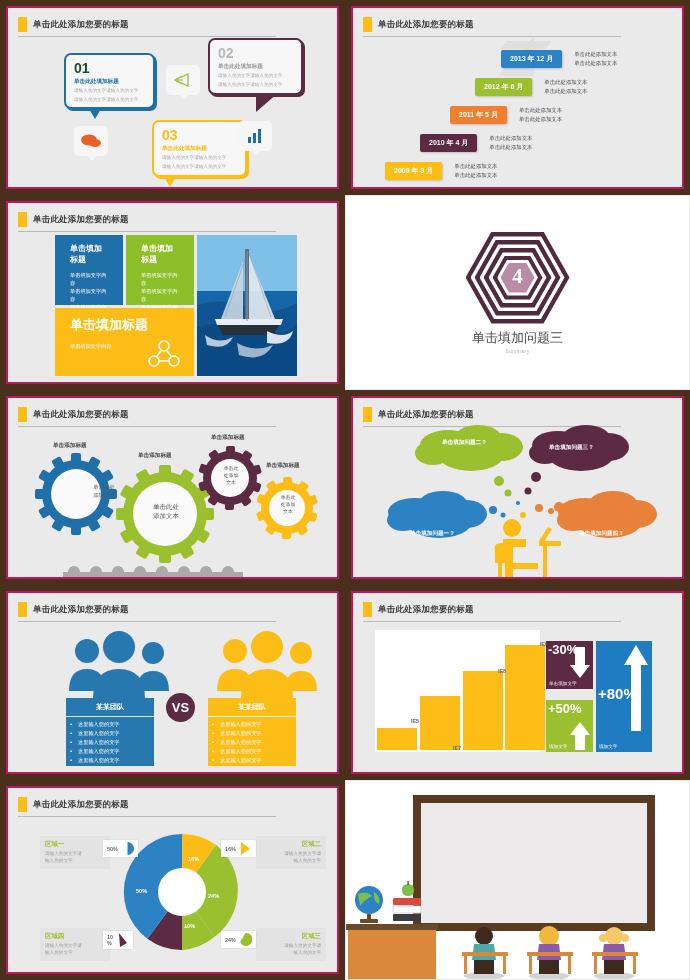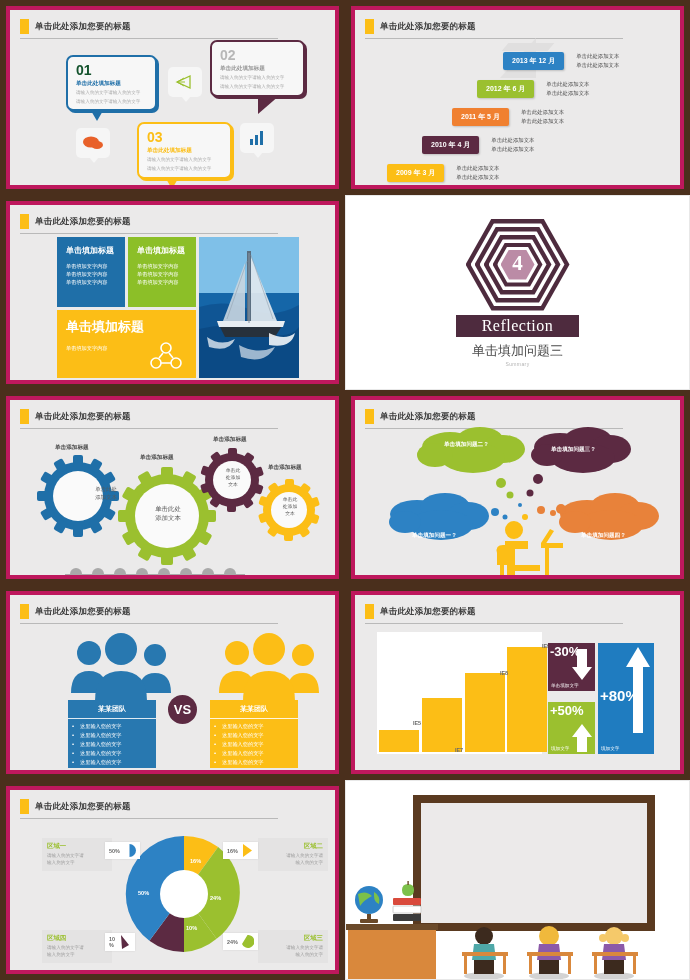--- a/index.html
+++ b/index.html
@@ -14,21 +14,21 @@
     grid-template-columns: 345px 345px;
     grid-template-rows: 195px 195px 195px 195px 200px;
     width: 690px; height: 980px;
   }
   
   .slide { position: relative; width: 345px; overflow: hidden; background:#fff; }
   .framed { background: #4a2f1c; padding: 6px; }
   .framed .inner {
     width: 100%; height: 100%;
     background: #ebeaea;
-    border: 4px solid #be185d;
+    border: 2px solid #be185d;
     position: relative;
     overflow: hidden;
   }
   .plain .inner {
     width:100%; height:100%; background:#fff; position:relative; overflow:hidden;
     border:1px solid #e8e8e8;
   }
   
   .stitle { position:absolute; top:9px; left:10px; display:flex; align-items:center; gap:6px; }
   .stitle .tag { width:9px; height:15px; background:#fcbe16; display:block; }
@@ -50,21 +50,21 @@
   .icobox::after{content:"";position:absolute;bottom:-5px;left:13px;width:0;height:0;
             border-left:5px solid transparent;border-right:5px solid transparent;border-top:6px solid #f6f6f6;}
 
   
   .tl-row { position:absolute; display:flex; align-items:center; }
   .tl-chip { color:#fff; font-size:7px; font-weight:bold; padding:4px 9px;
              border-radius:2px; white-space:nowrap; box-shadow:1px 1px 2px rgba(0,0,0,.18); }
   .tl-txt { font-size:5.4px; color:#4a4a4a; line-height:1.6; margin-left:12px; white-space:nowrap; }
 
   
-  .card3 { position:absolute; padding:8px 9px; color:#fff; }
+  .card3 { position:absolute; padding:8px 15px; color:#fff; }
   .card3 .h { font-size:8px; font-weight:bold; }
   .card3 .l { font-size:5.2px; line-height:1.55; margin-top:6px; }
   .sea { position:absolute; overflow:hidden;
          background:linear-gradient(#56a8e0 0%,#3f94d6 32%,#1b6db5 44%,#0d5da3 58%,#0a4d8c 100%); }
 
   
   .refl { position:absolute; inset:0; display:flex; flex-direction:column;
           align-items:center; justify-content:center; }
   .hexwrap { position:relative; width:104px; height:92px; }
   .hx { position:absolute; left:50%; top:50%; transform:translate(-50%,-50%);
@@ -136,21 +136,21 @@
         <div style="padding:6px 8px;">
           <div class="num" style="color:#b7b7b7;">02</div>
           <div class="bt" style="color:#9a9a9a;">单击此处填加标题</div>
           <div class="bp">请输入您的文字请输入您的文字</div>
           <div class="bp">请输入您的文字请输入您的文字</div>
         </div>
       </div>
       <div style="position:absolute;left:248px;top:85px;width:0;height:0;
         border-left:0 solid transparent;border-right:22px solid transparent;border-top:19px solid #5c2a42;"></div>
 
-      <div class="bub" style="left:127px;top:112px;width:95px;height:57px;border:2.5px solid #fcbe16;box-shadow:2px 2px 0 #fcbe16;">
+      <div class="bub" style="left:144px;top:112px;width:95px;height:57px;border:2.5px solid #fcbe16;box-shadow:2px 2px 0 #fcbe16;">
         <div style="padding:6px 8px;">
           <div class="num" style="color:#fcbe16;">03</div>
           <div class="bt" style="color:#fcbe16;">单击此处填加标题</div>
           <div class="bp">请输入您的文字请输入您的文字</div>
           <div class="bp">请输入您的文字请输入您的文字</div>
         </div>
       </div>
       <div style="position:absolute;left:155px;top:167px;width:0;height:0;
         border-left:7px solid transparent;border-right:7px solid transparent;border-top:12px solid #fcbe16;"></div>
 
@@ -291,21 +291,20 @@
           <div class="hx" style="width:94px;height:83px;background:#ffffff;"></div>
           <div class="hx" style="width:86px;height:76px;background:#4e2b3e;"></div>
           <div class="hx" style="width:76px;height:67px;background:#ffffff;"></div>
           <div class="hx" style="width:68px;height:60px;background:#4e2b3e;"></div>
           <div class="hx" style="width:58px;height:51px;background:#ffffff;"></div>
           <div class="hx" style="width:50px;height:44px;background:#4e2b3e;"></div>
           <div class="hx" style="width:41px;height:36px;background:#ffffff;"></div>
           <div class="hx" style="width:34px;height:30px;background:#bb8ba6;"></div>
           <div style="position:absolute;left:50%;top:50%;transform:translate(-50%,-55%);color:#fff;font-size:21px;font-weight:bold;font-family:'Liberation Serif',serif;">4</div>
         </div>
-        <div class="rf-band">Reflection</div>
         <div class="rf-cn">单击填加问题三</div>
         <div class="rf-sum">Summary</div>
       </div>
     </div>
   </div>
 
   <div class="slide framed">
     <div class="inner">
       <div class="stitle">
         <span class="tag"></span>

